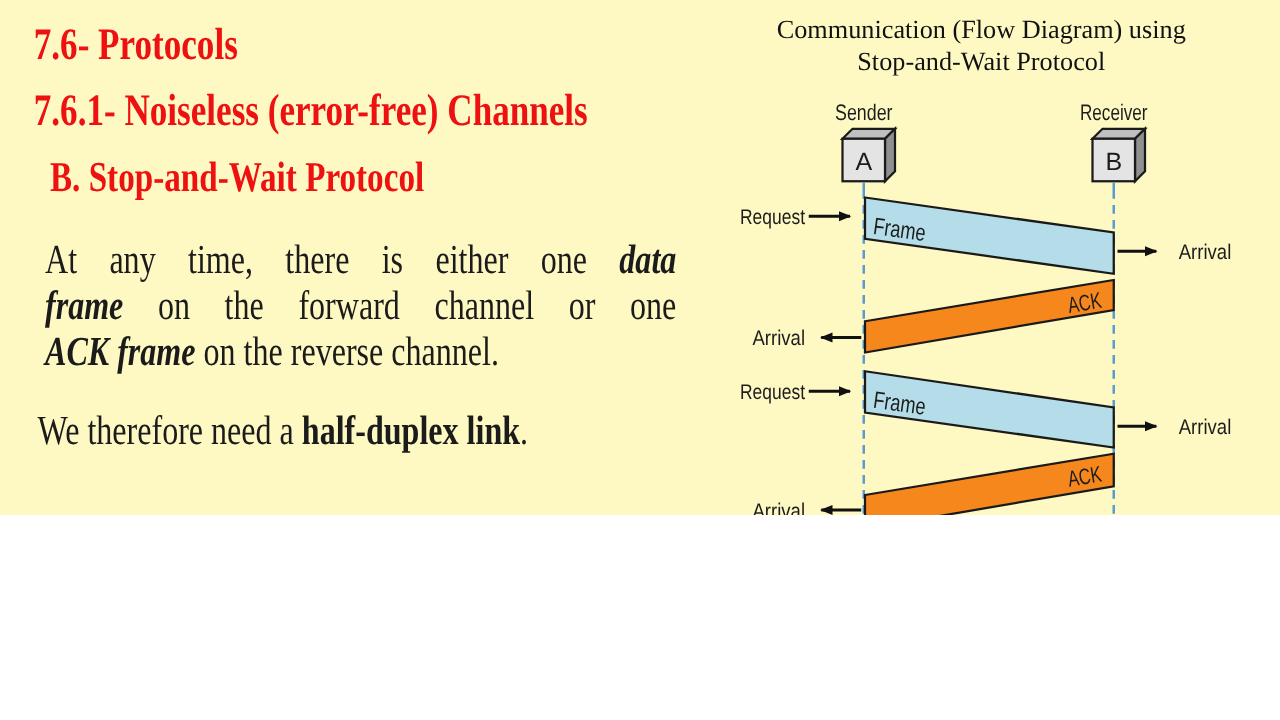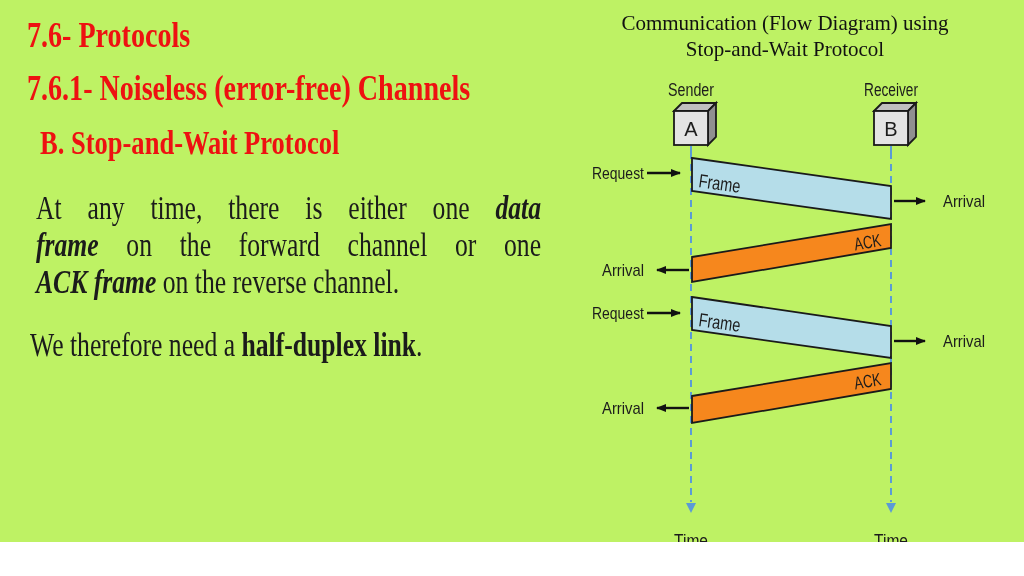--- a/index.html
+++ b/index.html
@@ -1,17 +1,17 @@
 <!DOCTYPE html>
 <html><head>
 <meta charset="utf-8">
 <style>
   html,body { margin:0; padding:0; background:#ffffff; }
   .slide {
-    position:relative; width:1024px; height:542px; background:#bef264;
+    position:relative; width:1024px; height:412px; background:#fef9c3;
     overflow:hidden; font-family:"Liberation Serif", serif;
   }
   
   .h { position:absolute; color:#ee1111; font-weight:bold; white-space:nowrap;
        transform:scaleX(0.78); transform-origin:0 0; line-height:1.1; }
   .h1 { left:27px; top:16px;  font-size:36px; }
   .h2 { left:27px; top:69px;  font-size:36px; }
   .h3 { left:40px; top:124px; font-size:34px; }
   .para1 {
     position:absolute; left:36px; top:190px; width:650px;

